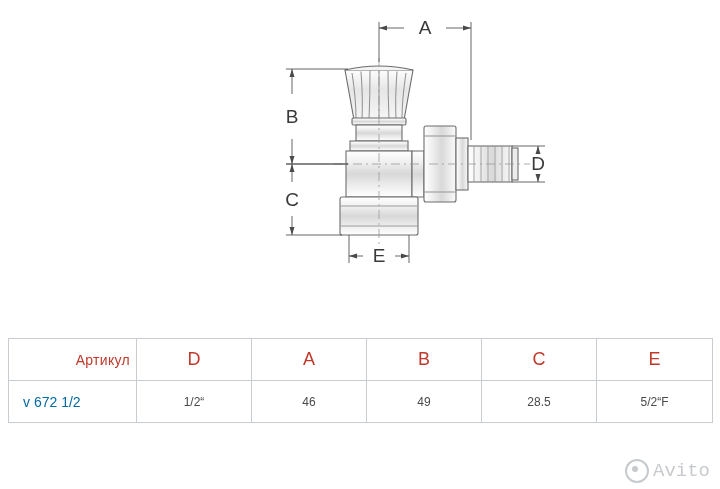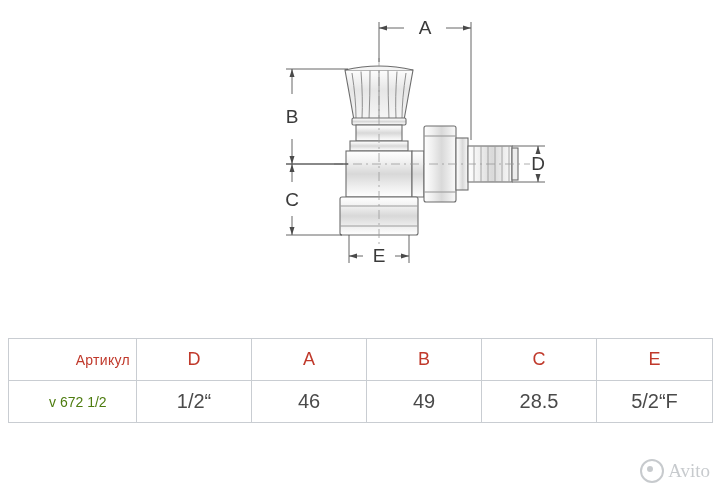--- a/index.html
+++ b/index.html
@@ -50,27 +50,27 @@
     text-align: right;
     letter-spacing: .3px;
   }
   #spec-table .hdr-dim {
     color: #c0392b;
     font-size: 18px;
     text-align: center;
   }
   #spec-table .cell-art {
     text-align: left;
-    padding-left: 40px;
+    padding-left: 14px;
     font-size: 14px;
-    color: #4d7c0f;
+    color: #0369a1;
   }
   #spec-table .cell-val {
     text-align: center;
-    font-size: 20px;
+    font-size: 12px;
     color: #4a4a4a;
   }
   #spec-table col.c0 { width: 128px; }
   #spec-table col.c1 { width: 115px; }
   #spec-table col.c2 { width: 115px; }
   #spec-table col.c3 { width: 115px; }
   #spec-table col.c4 { width: 115px; }
   #spec-table col.c5 { width: 116px; }
 
   
@@ -97,21 +97,21 @@
     left: 5px;
     top: 5px;
     width: 6px;
     height: 6px;
     background: #9aa0a6;
     border-radius: 50%;
   }
   #watermark .wm-text {
     font-size: 19px;
     color: #9aa0a6;
-    font-family: Liberation Serif, serif;
+    font-family: Liberation Mono, monospace;
   }
 </style>
 </head>
 <body>
 
 <div id="drawing">
   <svg width="720" height="330" viewBox="0 0 720 330" xmlns="http://www.w3.org/2000/svg">
     <defs>
       <marker id="arrL" markerWidth="10" markerHeight="8" refX="9" refY="4" orient="auto">
         <path d="M9,4 L0,1.2 L0,6.8 Z" fill="#4a4a4a"></path>

